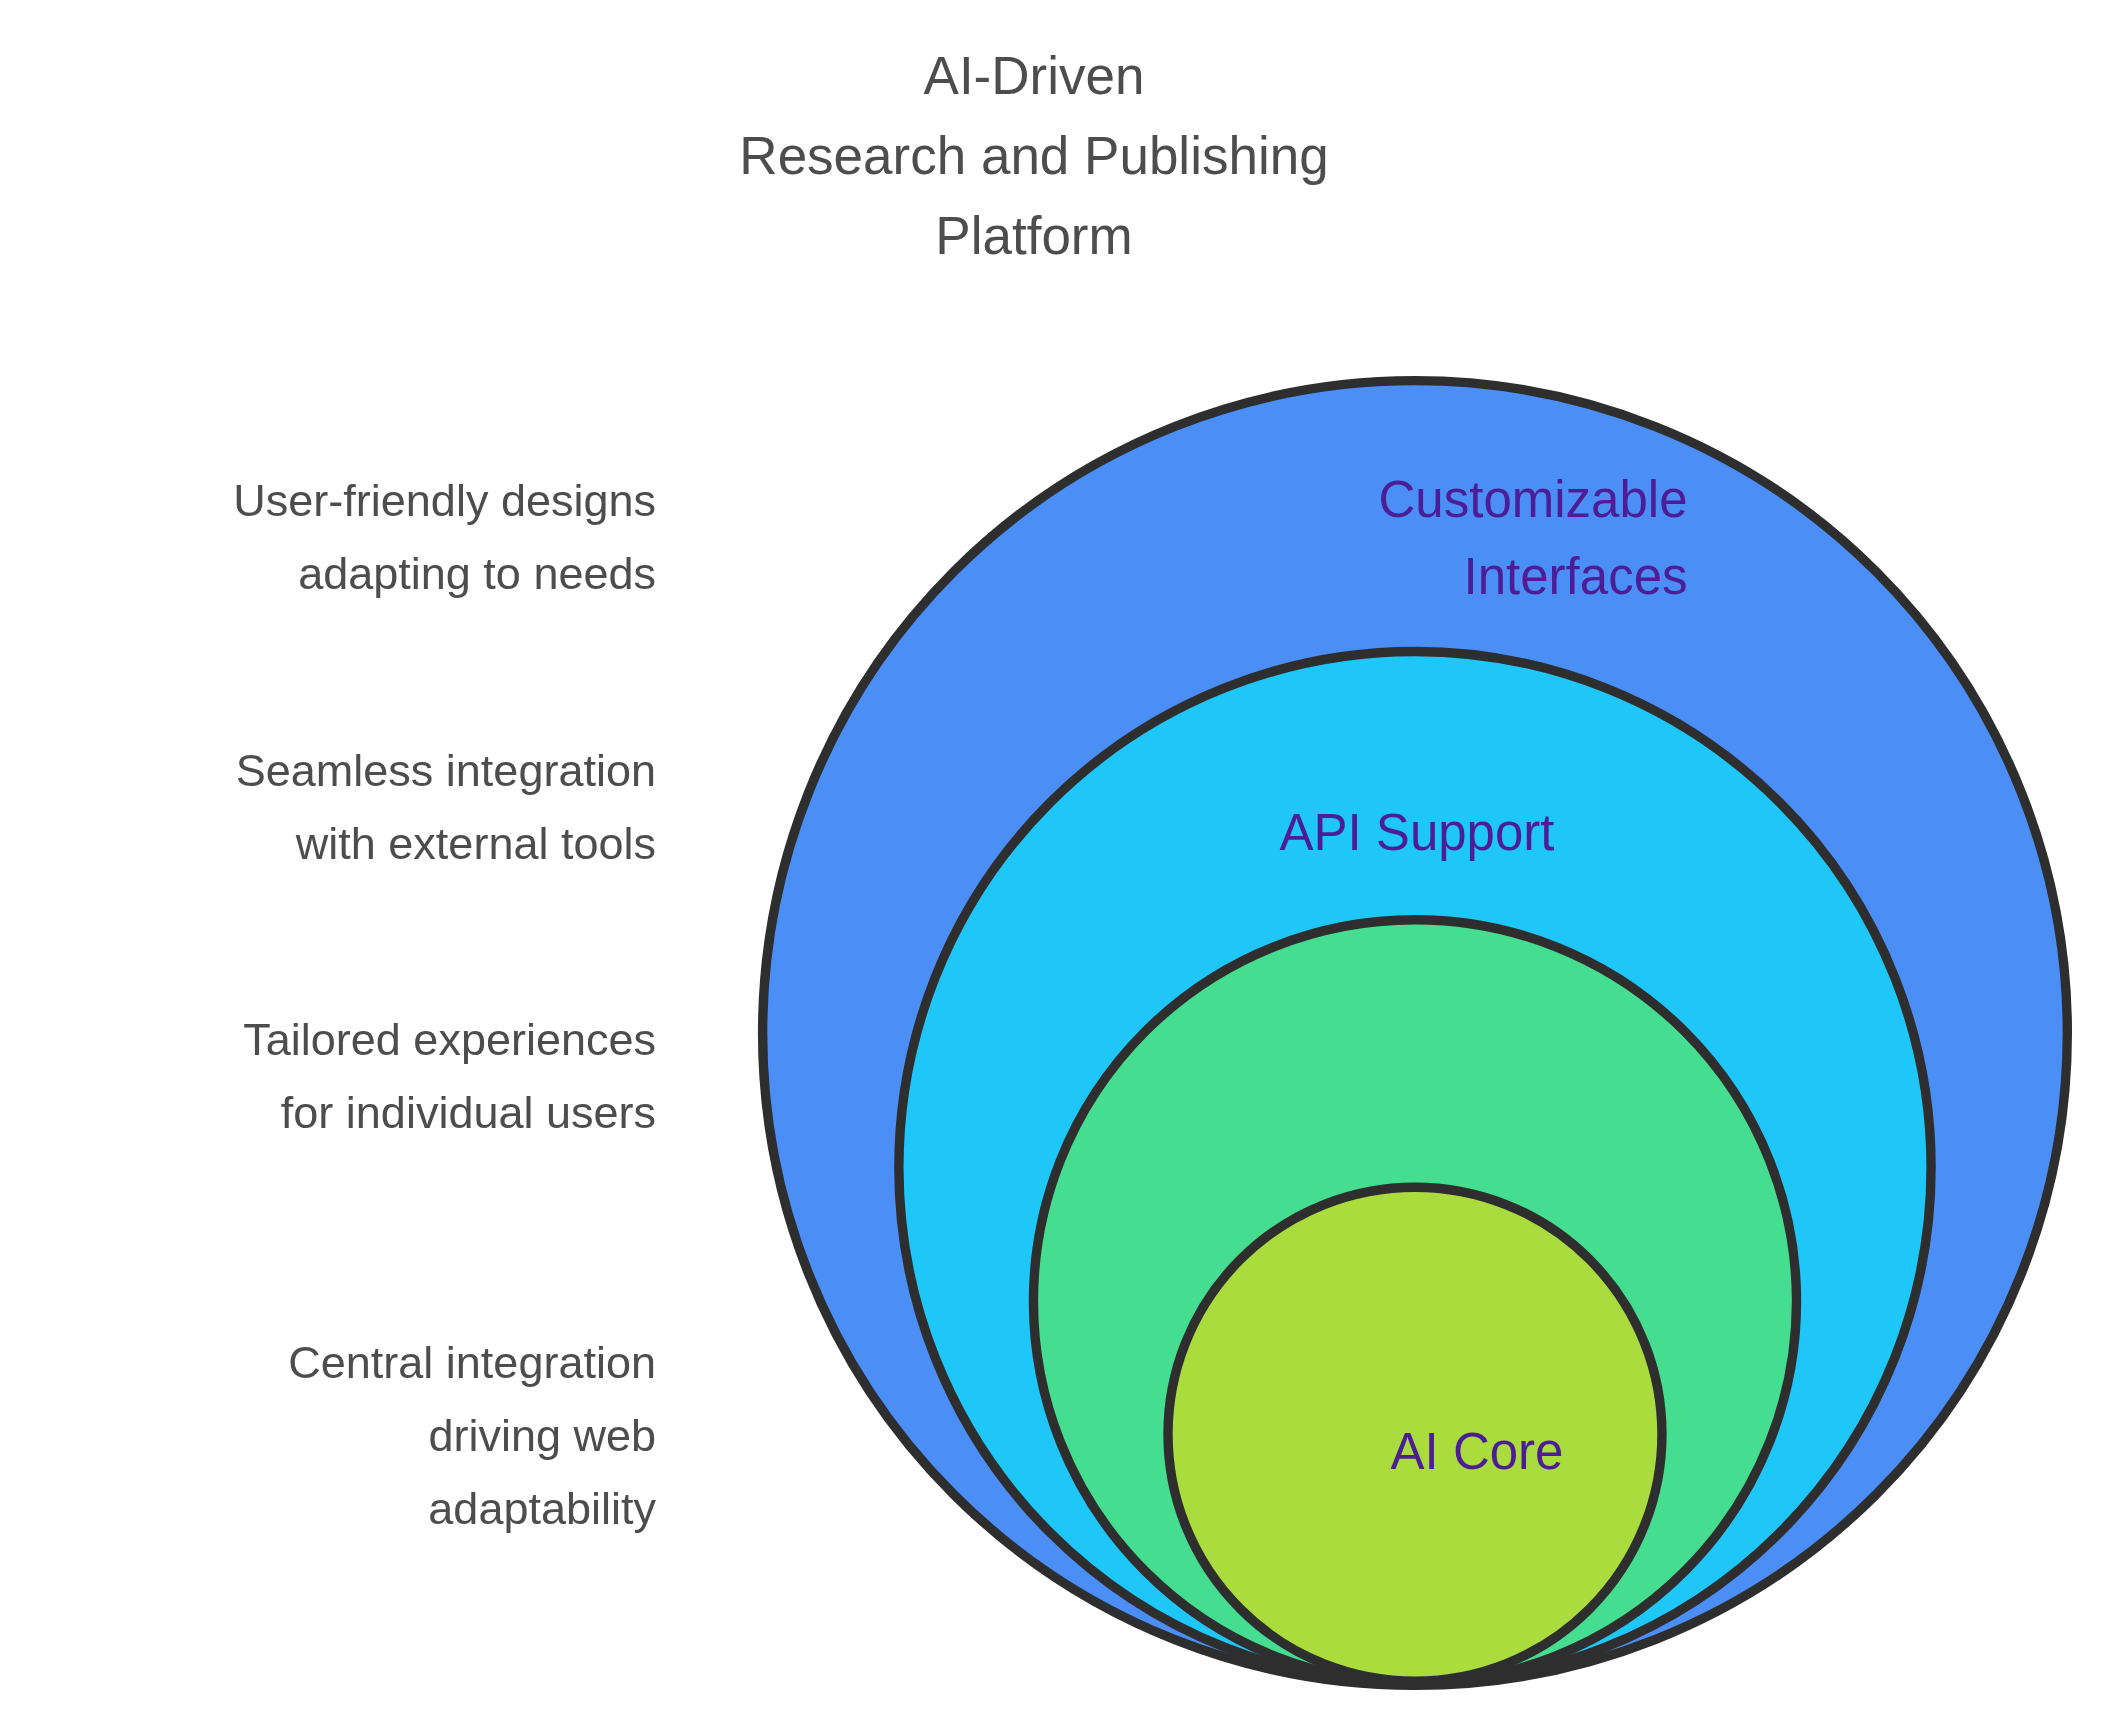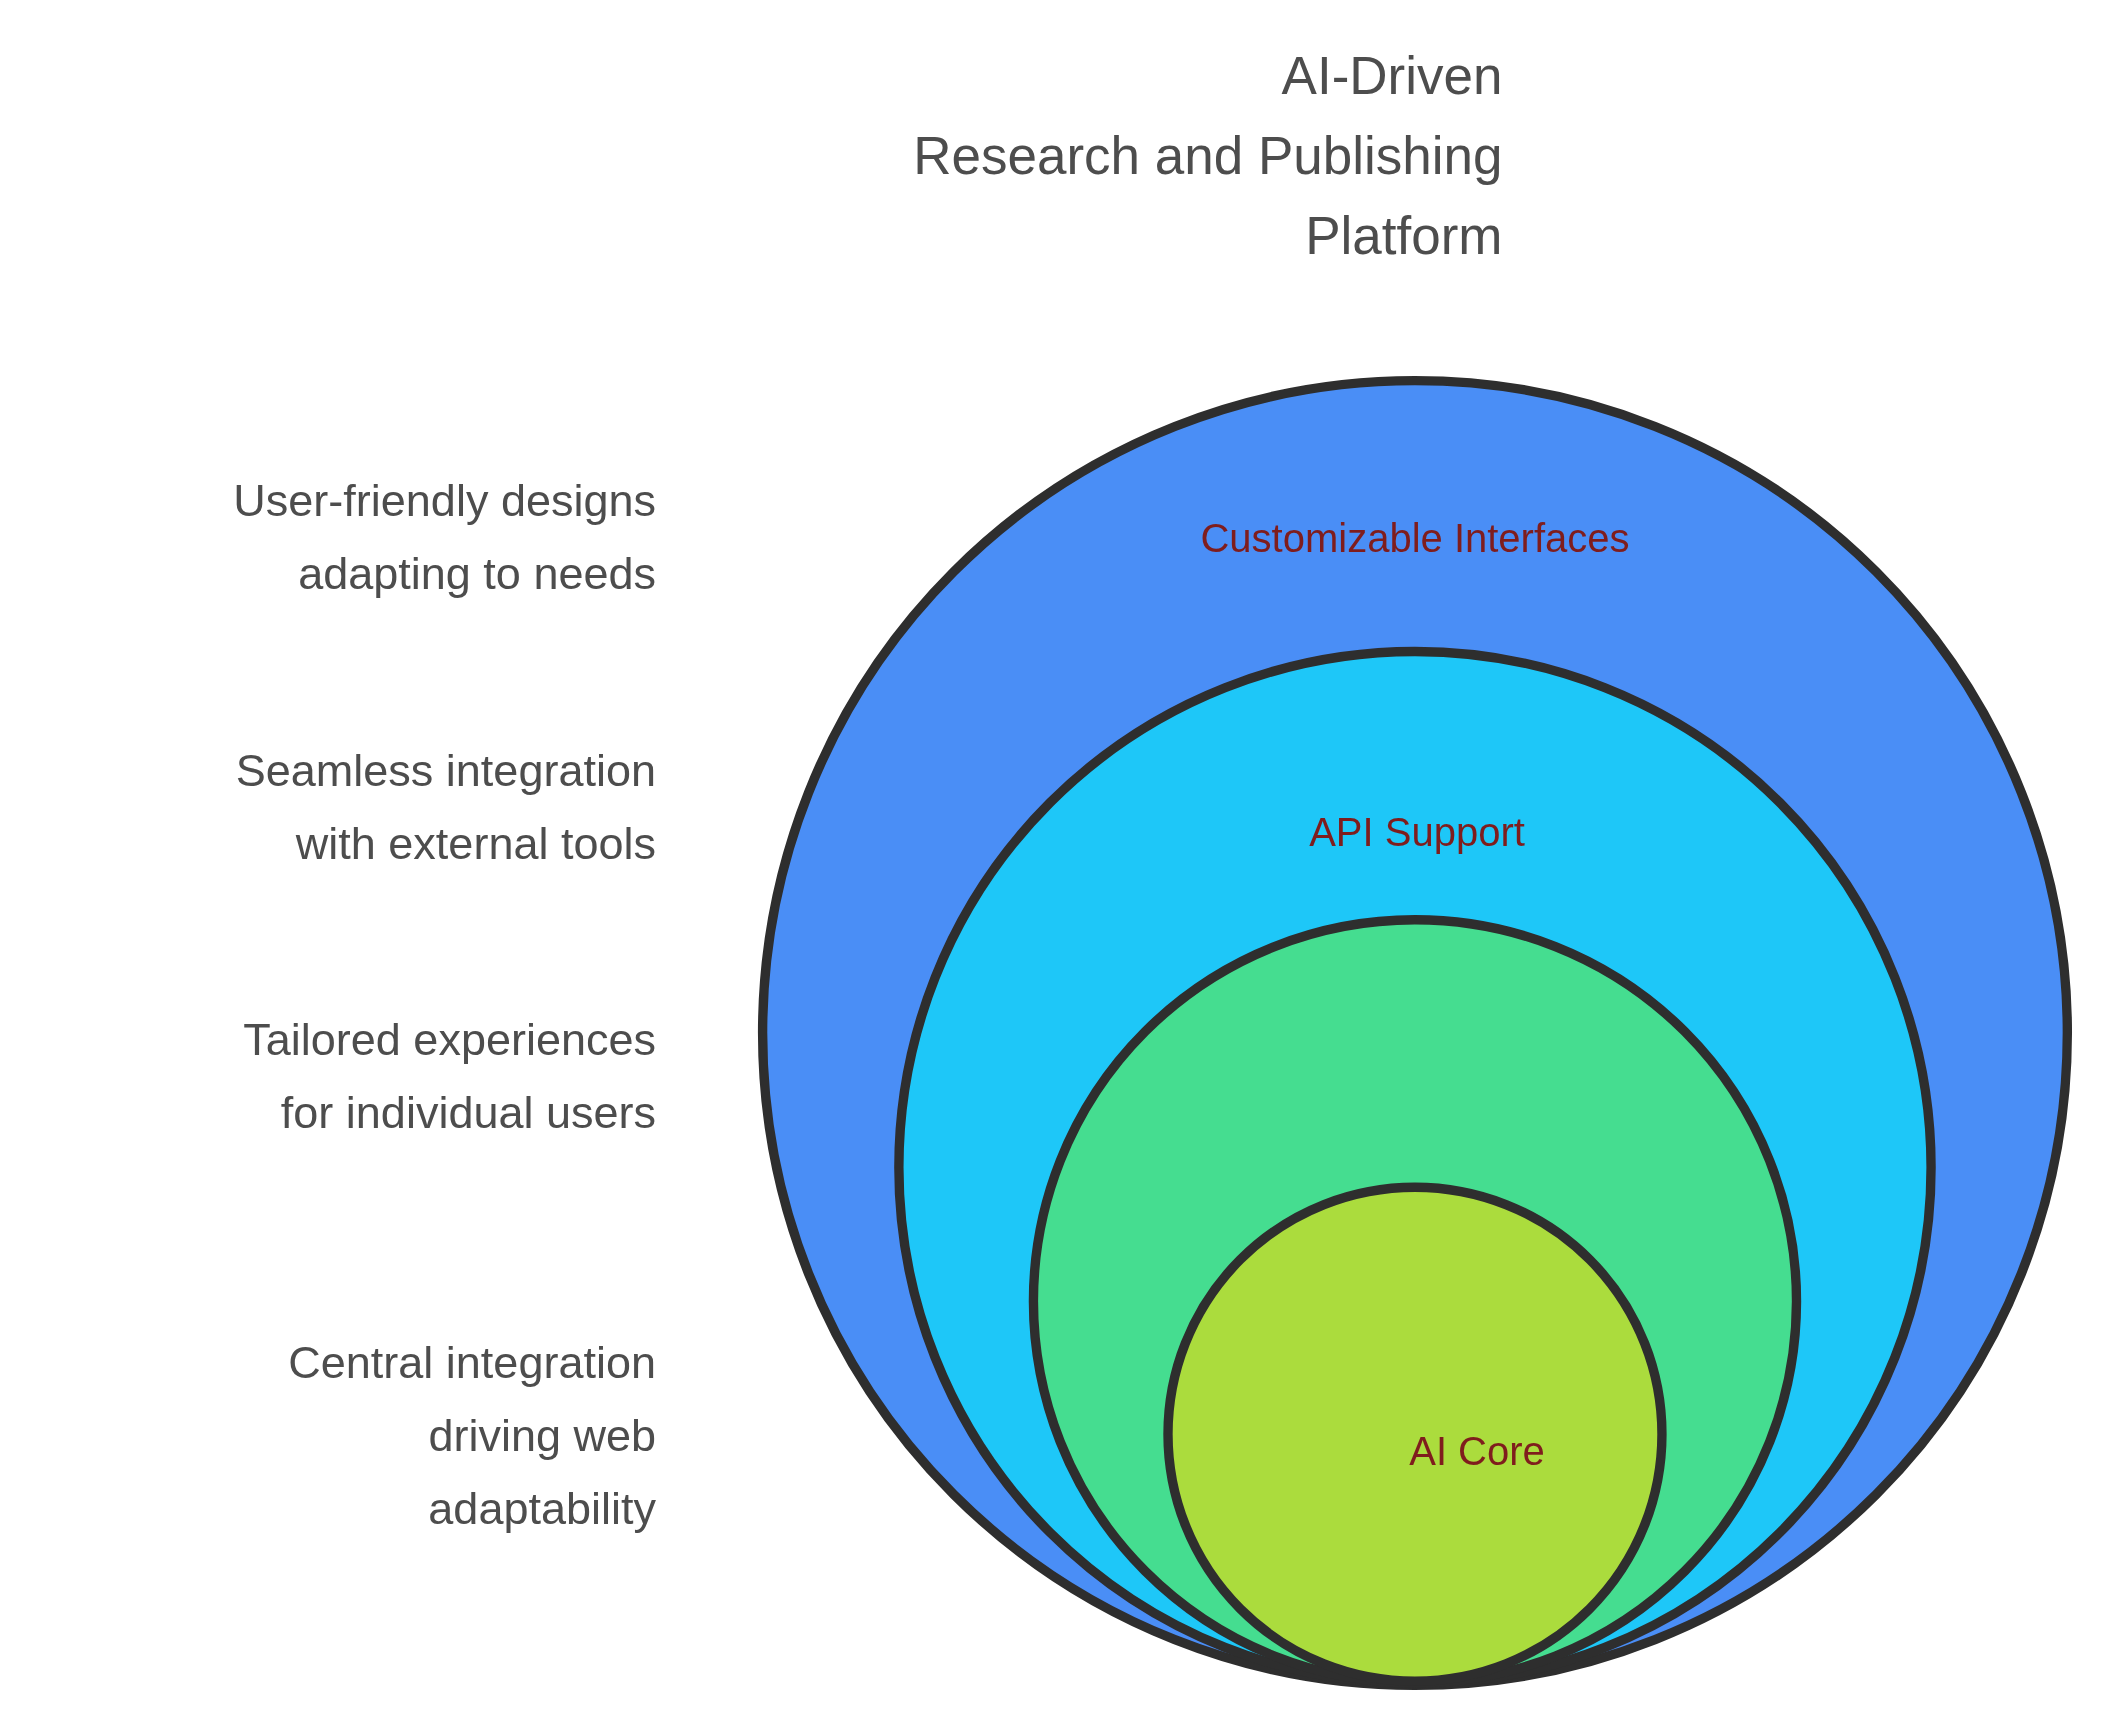--- a/index.html
+++ b/index.html
@@ -22,21 +22,21 @@
     position: absolute;
     left: 0;
     top: 0;
   }
   .diagram-title {
     position: absolute;
     left: 1034px;
     top: 36px;
     transform: translateX(-50%);
     width: 937px;
-    text-align: right;
+    text-align: center;
     white-space: pre-line;
     font-size: 53px;
     line-height: 80px;
     font-weight: 400;
     color: #4d4d4d;
   }
   .side-label {
     position: absolute;
     right: 1456px;
     width: 647px;
@@ -47,25 +47,25 @@
     font-weight: 400;
     color: #4d4d4d;
   }
   .side-label.l1 { top: 464px; }
   .side-label.l2 { top: 734px; }
   .side-label.l3 { top: 1003px; }
   .side-label.l4 { top: 1326px; }
   .ring-label {
     position: absolute;
     transform: translate(-50%, -50%);
-    text-align: center;
-    font-size: 40px;
+    text-align: right;
+    font-size: 51px;
     line-height: 77px;
     font-weight: 400;
-    color: #7f1d1d;
+    color: #4c1d95;
     white-space: nowrap;
   }
   .ring-label.wrap {
     white-space: normal;
     width: 545px;
   }
   .ring-label.r1 { left: 1415px; top: 538px; }
   .ring-label.r2 { left: 1417px; top: 832px; }
   .ring-label.r3 { left: 1419px; top: 1102px; }
   .ring-label.r4 { left: 1477px; top: 1451px; }

